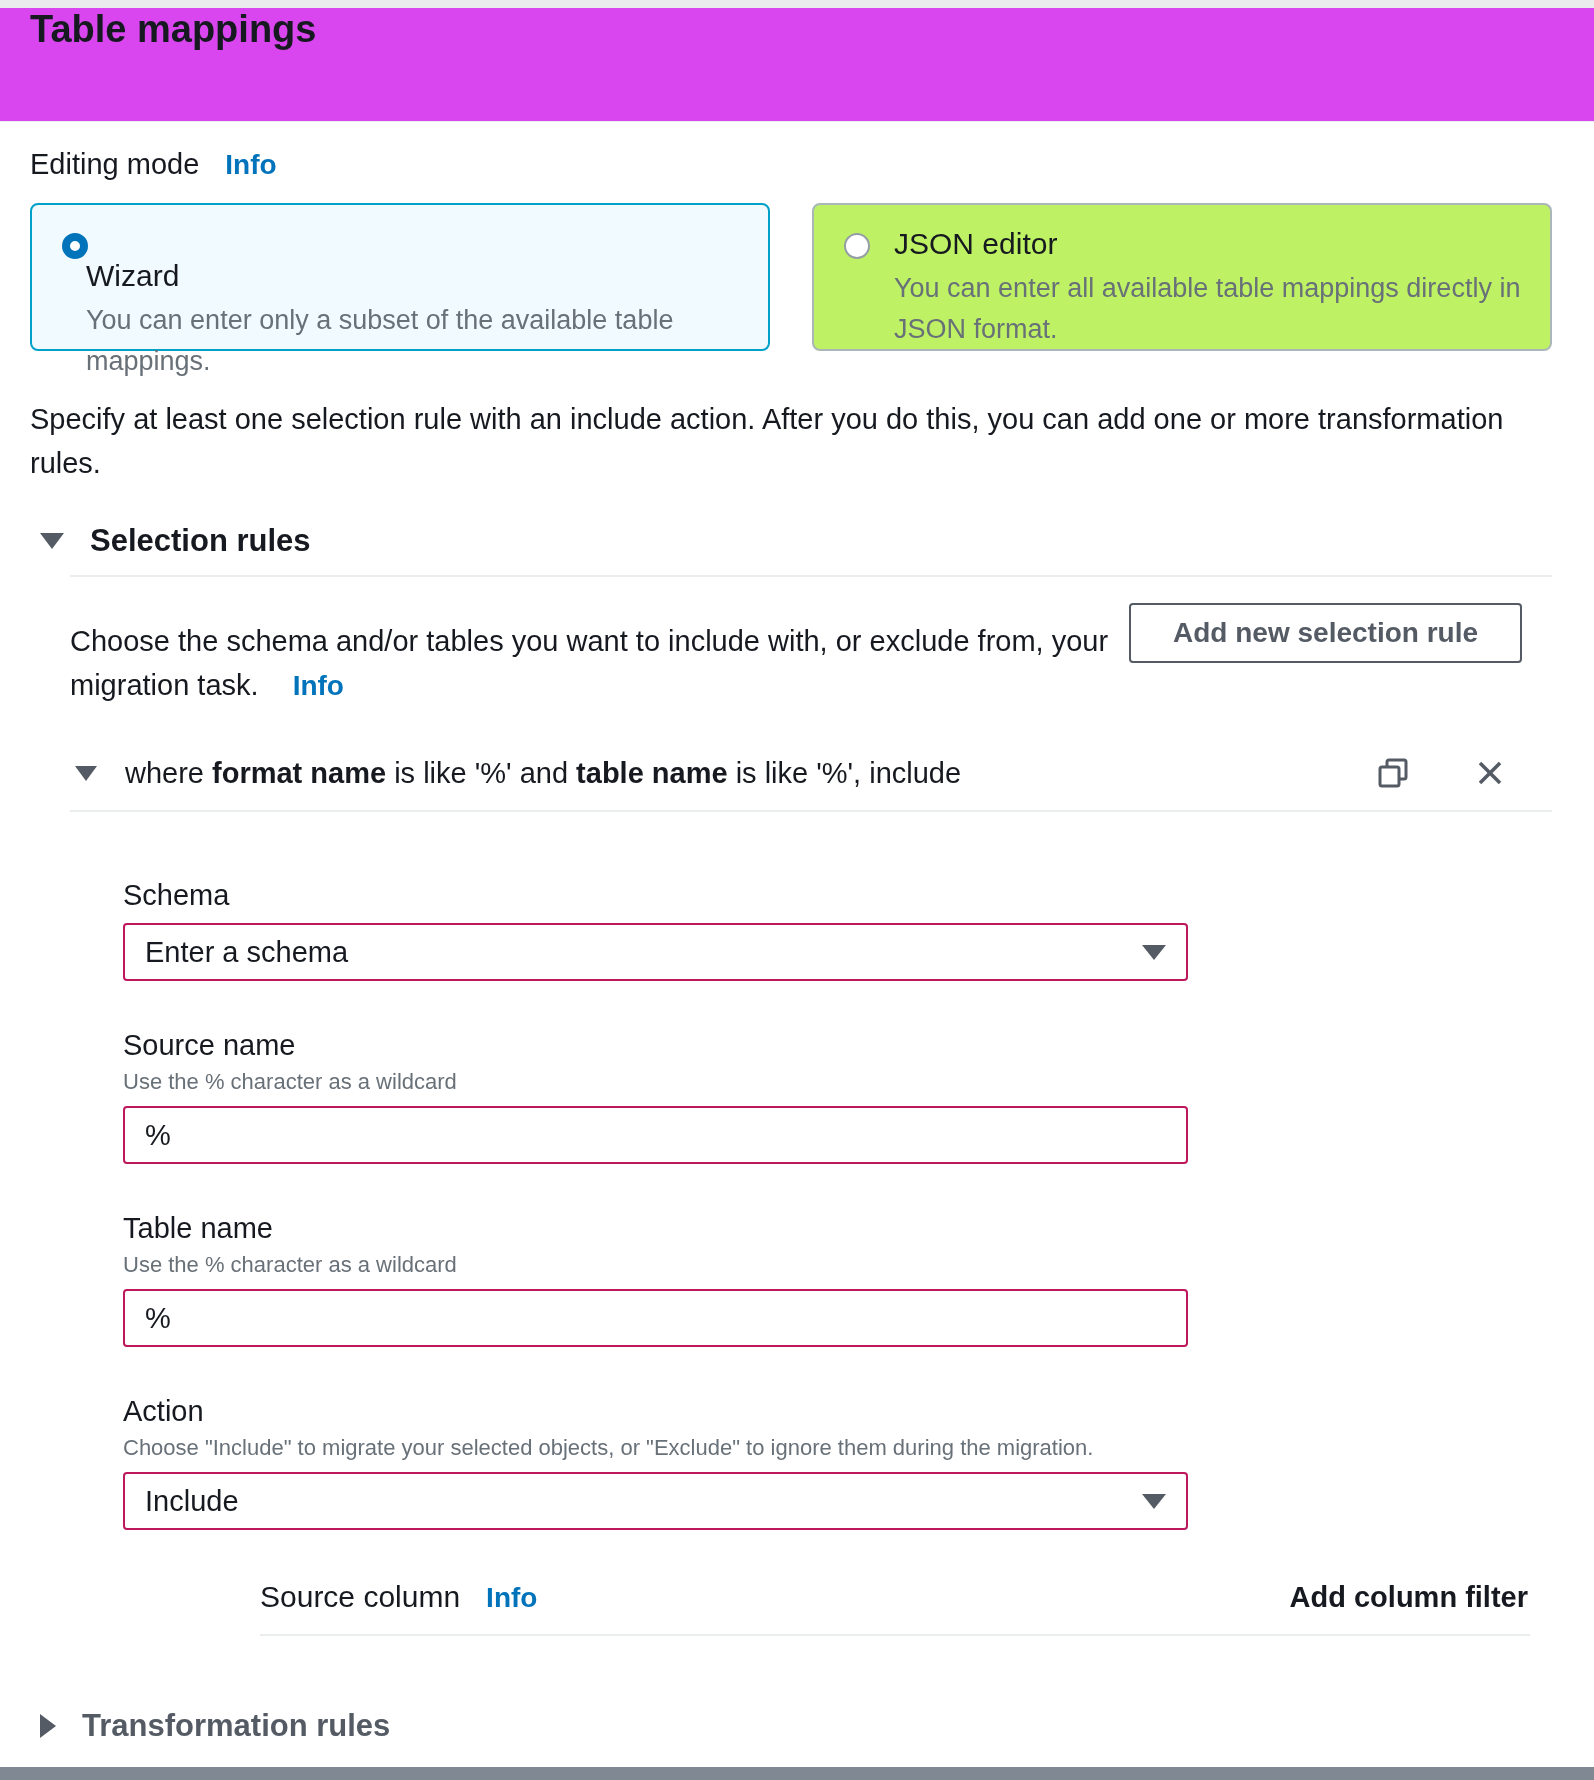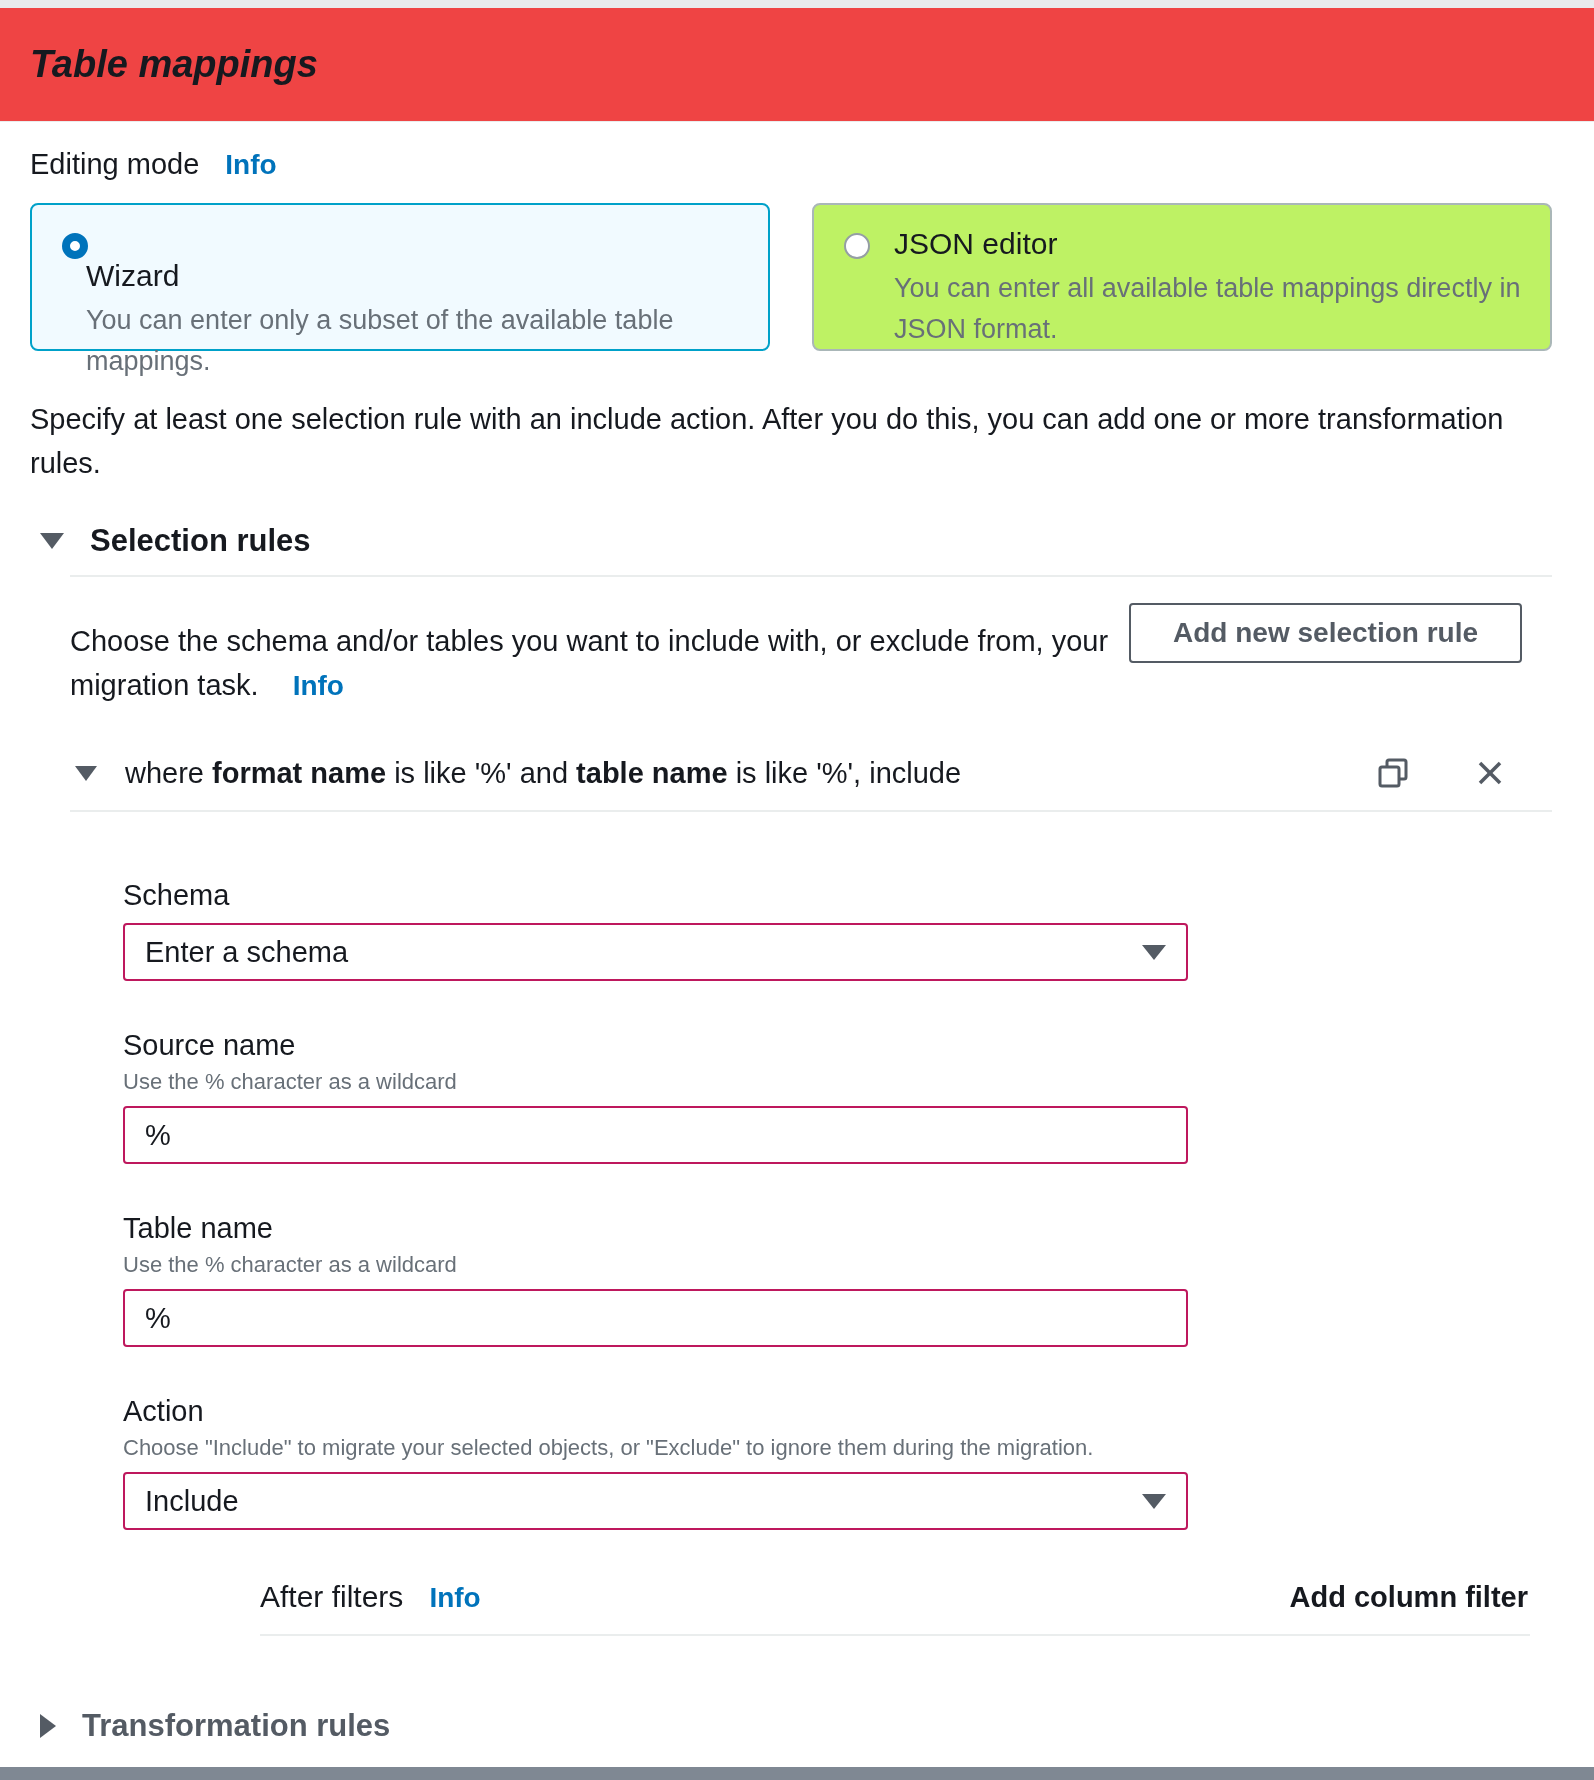--- a/index.html
+++ b/index.html
@@ -8,25 +8,24 @@
     height:1780px;
     position:relative;
     background:#ffffff;
     font-family:"Liberation Sans","DejaVu Sans",sans-serif;
     color:#16191f;
     overflow:hidden;
   }
   .top-strip { height:8px; background:#e9ebed; }
   .panel-header {
     height:114px;
-    background:#ef4444;
+    background:#d946ef;
     border-bottom:1px solid #eaeded;
-    display:flex; align-items:center;
+    display:flex; 
     padding-left:30px;
-    font-style:italic;
   }
   .panel-header h1 { font-size:38px; font-weight:700; color:#16191f; }
 
   .content { padding:0 42px 0 30px; }
 
   
   .label-row { margin-top:26px; display:flex; align-items:baseline; }
   .label-row .field-title { font-size:29px; color:#16191f; }
   .info-link { font-size:28px; font-weight:700; color:#0073bb; margin-left:26px; text-decoration:none; cursor:pointer; }
 
@@ -215,21 +214,21 @@
     <div class="field">
       <label class="field-label">Action</label>
       <div class="field-hint">Choose "Include" to migrate your selected objects, or "Exclude" to ignore them during the migration.</div>
       <div class="select">
         <span class="sel-value">Include</span>
         <span class="sel-arrow"></span>
       </div>
     </div>
 
     <div class="source-filters-row">
-      <span class="sf-title">After filters</span>
+      <span class="sf-title">Source column</span>
       <a class="info-link">Info</a>
       <span class="add-col-filter">Add column filter</span>
     </div>
     <hr class="divider div-sf">
 
   </div>
 
   <div class="section-header collapsed">
     <span class="tri-right"></span>
     <span class="sec-title">Transformation rules</span>

